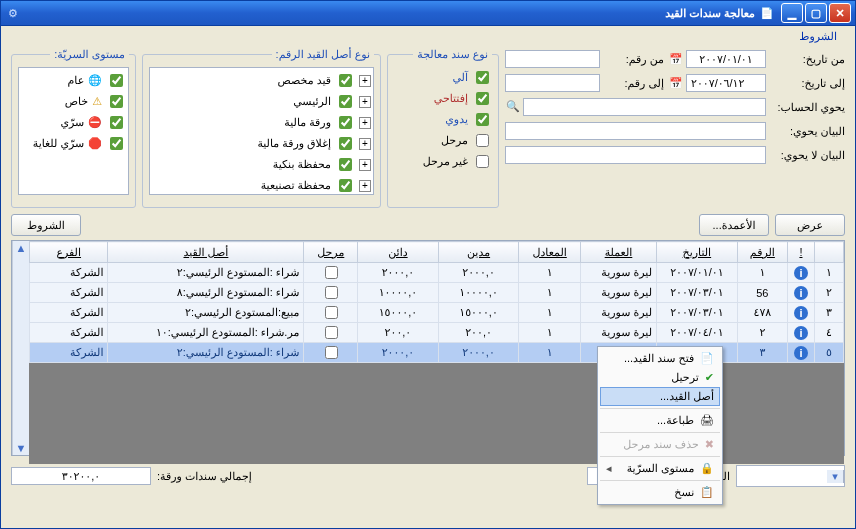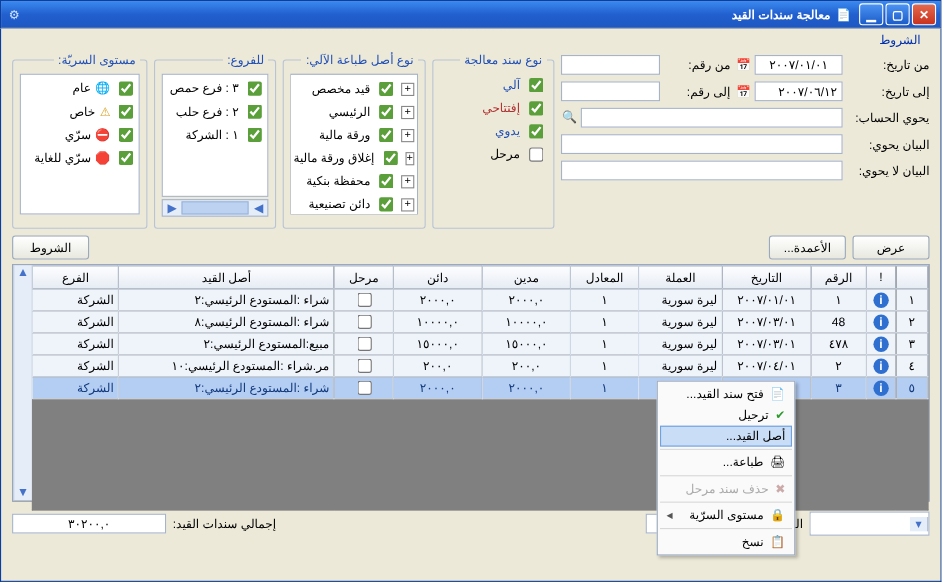--- a/index.html
+++ b/index.html
@@ -163,21 +163,21 @@
     width:100%;
     font-size:11px;
   }
   .grid thead th{
     background:linear-gradient(to bottom,#fdfdff,#e6ecf4);
     border:1px solid #c4cedd;
     height:20px;
     font-weight:normal;
     color:#000;
     padding:0 4px;
-    white-space:nowrap;overflow:hidden;
+    white-space:nowrap;overflow:hidden;text-decoration:underline;
   }
   .grid tbody td{
     background:#eff4fb;
     border:1px solid #d8e0ec;
     height:18px;
     padding:0 4px;
     white-space:nowrap;overflow:hidden;
   }
   .grid tbody tr.sel td{
     background:#b4cdf3;
@@ -275,21 +275,21 @@
       <div class="date-wrap">
         <span class="ico-sm i-cal">📅</span>
         <input style="width: 80px; text-align: center;" value="٢٠٠٧/٠١/٠١">
       </div>
       <label>من رقم:</label>
       <input value="" style="">
 
       <label>إلى تاريخ:</label>
       <div class="date-wrap">
         <span class="ico-sm i-cal">📅</span>
-        <input style="width: 80px; text-align: right;" value="٢٠٠٧/٠٦/١٢">
+        <input style="width: 80px; text-align: left;" value="٢٠٠٧/٠٦/١٢">
       </div>
       <label>إلى رقم:</label>
       <input value="" style="">
 
       <label>يحوي الحساب:</label>
       <div style="grid-column:2 / span 3;display:flex;gap:2px;">
         <input style="flex: 1 1 0%;" value="">
         <span class="ico-sm i-search">🔍</span>
       </div>
 
@@ -312,25 +312,29 @@
             <span style="color:#b03030">إفتتاحي</span>
           </div>
           <div class="chk-row">
             <input type="checkbox" checked="" style="">
             <span style="color:#2150b8">يدوي</span>
           </div>
           <div class="chk-row">
             <input type="checkbox" style="">
             <span style="color:#000">مرحل</span>
           </div>
+          <div class="chk-row">
+            <input type="checkbox" style="">
+            <span style="color:#000">غير مرحل</span>
+          </div>
         </div>
     </fieldset>
 
     <fieldset class="grp grp-auto">
-      <legend>نوع أصل طباعة الآلي:</legend>
+      <legend>نوع أصل القيد الرقم:</legend>
       <div class="listbox" id="list-auto-origin">
           <div class="chk-row">
             <span style="border:1px solid #888;width:10px;height:10px;line-height:9px;text-align:center;font-size:10px">+</span>
             <input type="checkbox" checked="" style="">
             <span>قيد مخصص</span>
           </div>
           <div class="chk-row">
             <span style="border:1px solid #888;width:10px;height:10px;line-height:9px;text-align:center;font-size:10px">+</span>
             <input type="checkbox" checked="" style="">
             <span>الرئيسي</span>
@@ -346,47 +350,25 @@
             <span>إغلاق ورقة مالية</span>
           </div>
           <div class="chk-row">
             <span style="border:1px solid #888;width:10px;height:10px;line-height:9px;text-align:center;font-size:10px">+</span>
             <input type="checkbox" checked="" style="">
             <span>محفظة بنكية</span>
           </div>
           <div class="chk-row">
             <span style="border:1px solid #888;width:10px;height:10px;line-height:9px;text-align:center;font-size:10px">+</span>
             <input type="checkbox" checked="" style="">
-            <span>دائن تصنيعية</span>
+            <span>محفظة تصنيعية</span>
           </div>
         </div>
     </fieldset>
 
-    <fieldset class="grp grp-branch">
-      <legend>للفروع:</legend>
-      <div class="listbox" style="height:calc(100% - 22px)" id="list-branches">
-          <div class="chk-row">
-            <input type="checkbox" checked="" style="">
-            <span>٣ : فرع حمص</span>
-          </div>
-          <div class="chk-row">
-            <input type="checkbox" checked="" style="">
-            <span>٢ : فرع حلب</span>
-          </div>
-          <div class="chk-row">
-            <input type="checkbox" checked="" style="">
-            <span>١ : الشركة</span>
-          </div>
-        </div>
-      <div class="mini-scroll">
-          <span>◀</span>
-          <span style="flex:1;background:#bcd2f0;height:10px;margin:0 2px;border:1px solid #98b4dc"></span>
-          <span>▶</span>
-        </div>
-    </fieldset>
 
     <fieldset class="grp grp-sec">
       <legend>مستوى السريّة:</legend>
       <div class="listbox" id="list-security">
           <div class="chk-row">
             <input type="checkbox" checked="" style="">
             <span style="color:#2a8a2a">🌐</span>
             <span>عام</span>
           </div>
           <div class="chk-row">
@@ -456,21 +438,21 @@
             <td class="col-rate">١</td>
             <td class="col-deb">٢٠٠٠,٠</td>
             <td class="col-cred">٢٠٠٠,٠</td>
             <td class="col-post"><input type="checkbox" style=""></td>
             <td class="col-origin">شراء :المستودع الرئيسي:٢</td>
             <td class="col-branch">الشركة</td>
           </tr>
           <tr>
             <td class="col-idx">٢</td>
             <td class="col-flag"><span style="display:inline-block;width:14px;height:14px;border-radius:50%;background:#2f6fd0;color:#fff;text-align:center;line-height:14px;font-weight:bold">i</span></td>
-            <td class="col-num">48</td>
+            <td class="col-num">56</td>
             <td class="col-date">٢٠٠٧/٠٣/٠١</td>
             <td class="col-cur">ليرة سورية</td>
             <td class="col-rate">١</td>
             <td class="col-deb">١٠٠٠٠,٠</td>
             <td class="col-cred">١٠٠٠٠,٠</td>
             <td class="col-post"><input type="checkbox" style=""></td>
             <td class="col-origin">شراء :المستودع الرئيسي:٨</td>
             <td class="col-branch">الشركة</td>
           </tr>
           <tr>
@@ -560,18 +542,18 @@
   </div>
 
   <div class="status">
     <div class="combo">
       <span class="arrow">▾</span>
       <input value="" style="">
     </div>
     <label>المعادل:</label>
     <input style="width: 100px; text-align: center;" value="١">
     <div style="flex:1"></div>
-    <label>إجمالي سندات القيد:</label>
+    <label>إجمالي سندات ورقة:</label>
     <input style="width: 140px; text-align: center;" readonly="" value="٣٠٢٠٠,٠">
   </div>
 
 
 </div>
 
 </body></html>

